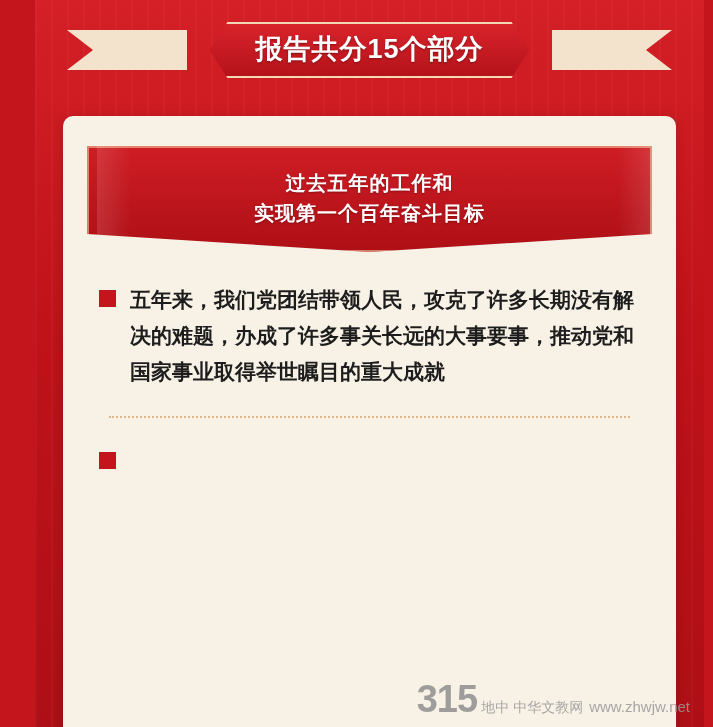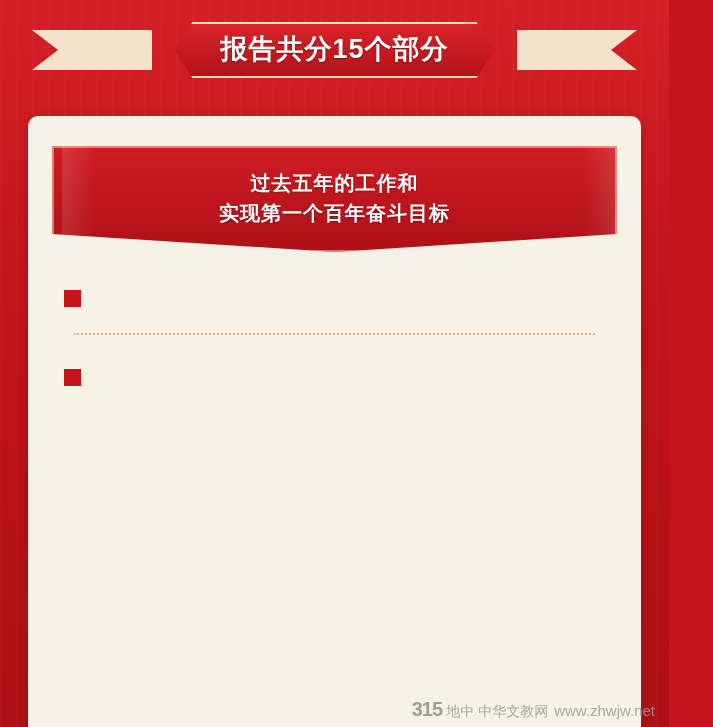--- a/index.html
+++ b/index.html
@@ -13,20 +13,21 @@
     font-family: "Liberation Sans", sans-serif;
     background: #c4151c;
   }
   .poster {
     position: relative;
     width: 669px;
     height: 727px;
     background:
       linear-gradient(180deg, #d42026 0%, #c01219 45%, #ae0f16 100%);
     overflow: hidden;
+    margin-left: 35px;
   }
   
   .poster::before {
     content: "";
     position: absolute;
     inset: 0;
     background:
       repeating-linear-gradient(90deg,
         rgba(255,255,255,0.03) 0px,
         rgba(255,255,255,0.03) 2px,
@@ -165,21 +166,21 @@
     right: 14px;
     bottom: 6px;
     display: flex;
     align-items: baseline;
     gap: 4px;
     opacity: 0.85;
     z-index: 5;
     pointer-events: none;
   }
   .wm-num {
-    font-size: 20px;
+    font-size: 38px;
     font-weight: bold;
     color: #8f8f8f;
     letter-spacing: -1px;
   }
   .wm-text {
     font-size: 14px;
     color: #9a9a9a;
   }
   .wm-url {
     font-size: 15px;
@@ -204,20 +205,21 @@
 
     <div class="plaque">
       <div class="plaque-glow-l"></div>
       <div class="plaque-glow-r"></div>
       <div class="line">过去五年的工作和</div>
       <div class="line">实现第一个百年奋斗目标</div>
     </div>
 
     <div class="para emphasis">
       <div class="bullet"></div>
+      <div class="para-text">五年来，我们党团结带领人民，攻克了许多长期没有解决的难题，办成了许多事关长远的大事要事，推动党和国家事业取得举世瞩目的重大成就</div>
     </div>
 
     <div class="divider"></div>
 
     <div class="para second">
       <div class="bullet"></div>
     </div>
 
   </div>
 

